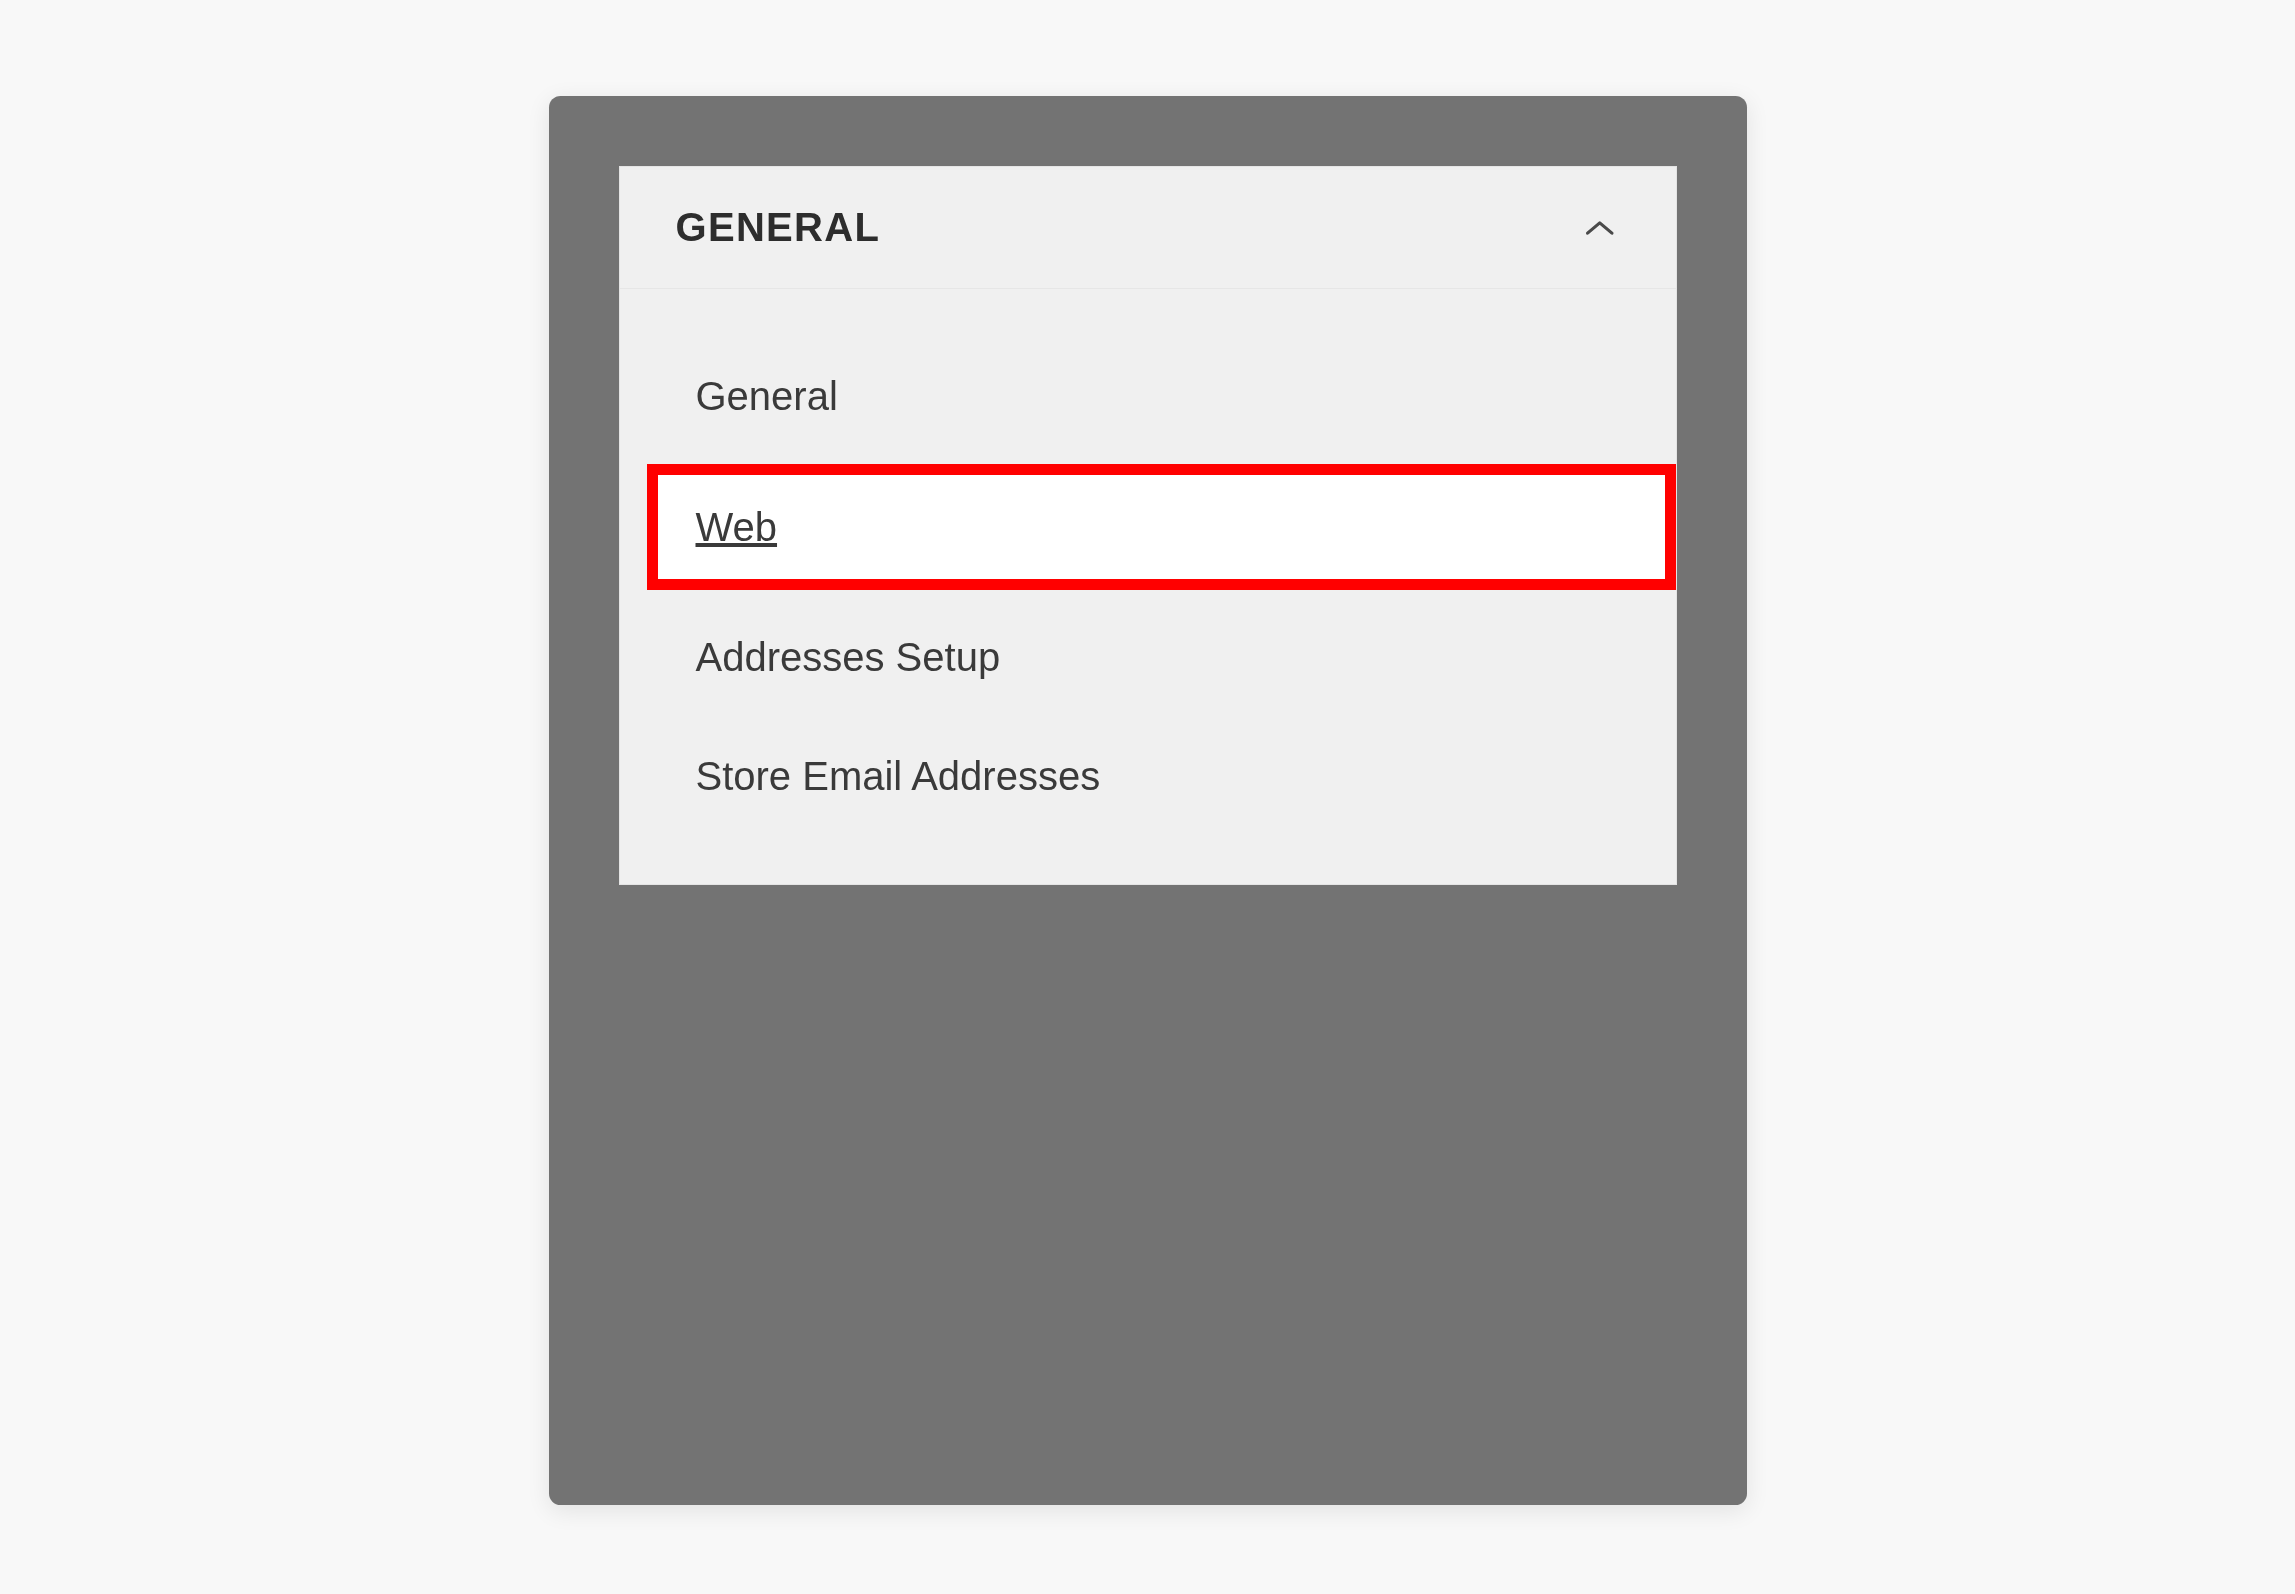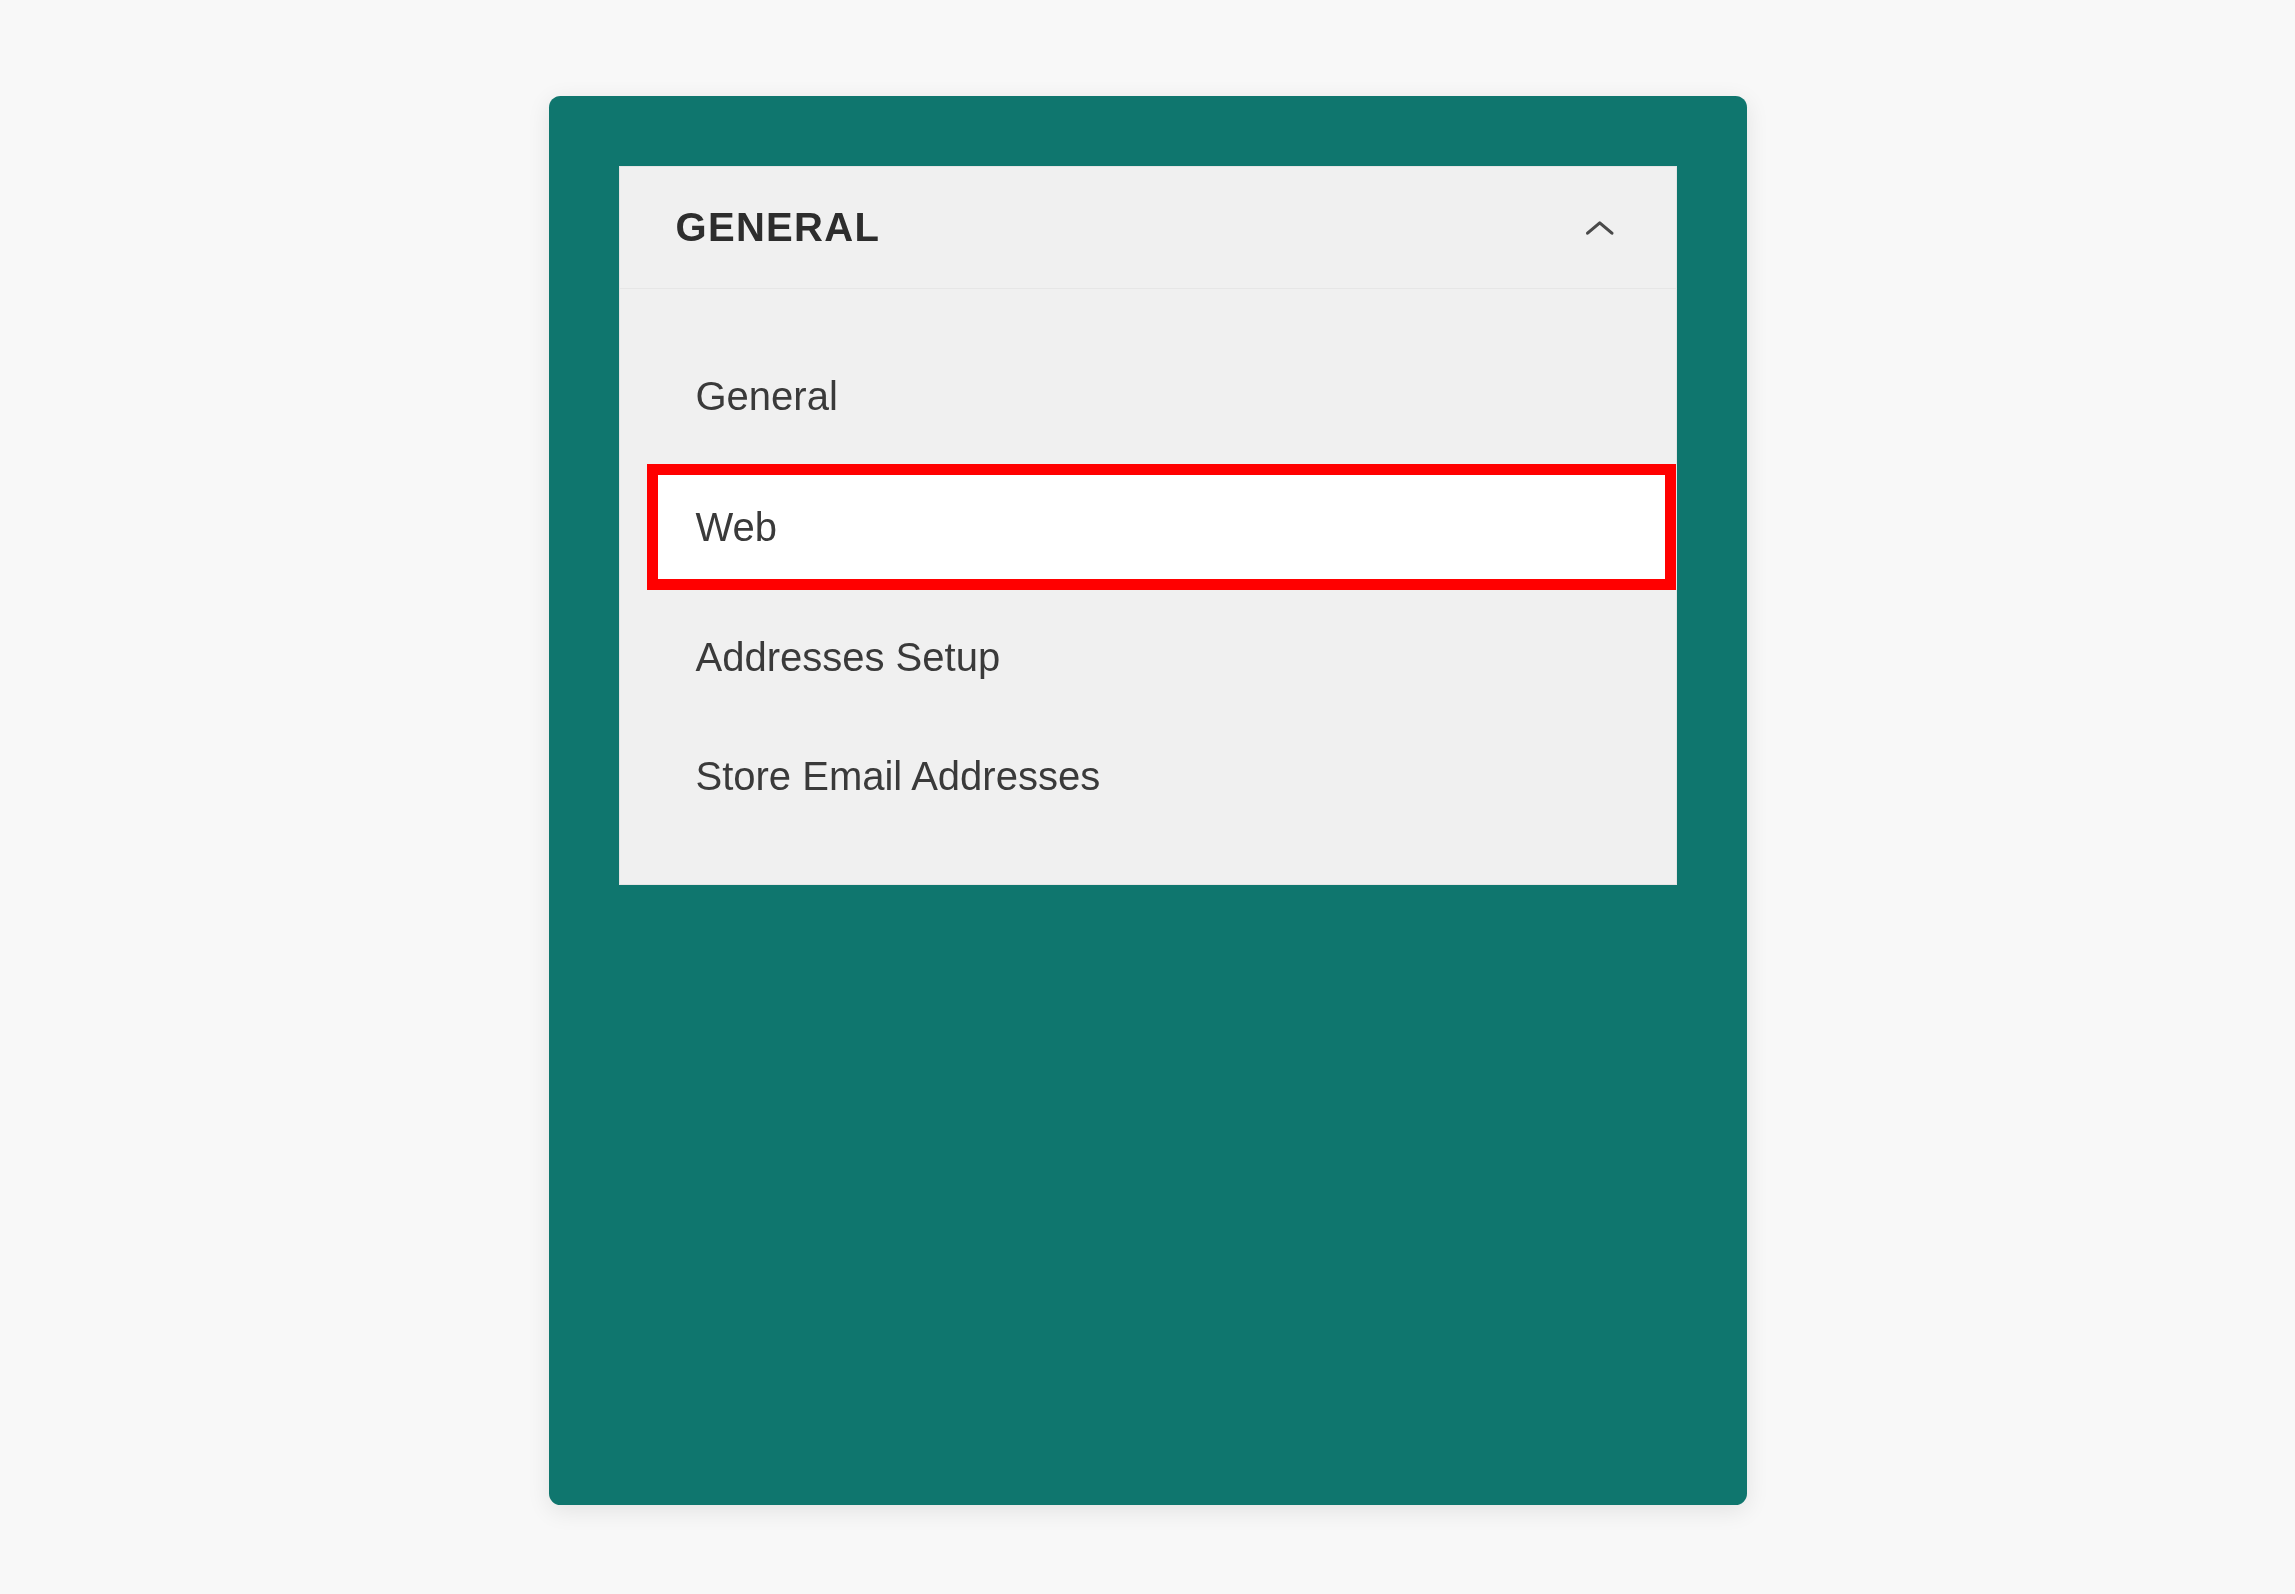--- a/index.html
+++ b/index.html
@@ -11,21 +11,21 @@
       background: #f8f8f8;
       font-family: -apple-system, BlinkMacSystemFont, "Segoe UI", "Helvetica Neue", Arial, sans-serif;
       width: 2295px;
       height: 1595px;
       display: flex;
       align-items: flex-start;
       justify-content: center;
       padding-top: 96px;
     }
     .card {
-      background: #0f766e;
+      background: #737373;
       border-radius: 11.5px;
       box-shadow: 0 5.1px 23px rgba(0,0,0,0.09);
       width: 1198px;
       padding: 70px 70px 0 70px;
       height: 1409px;
       overflow: hidden;
     }
     .panel {
       border: 0.6px solid #e4e4e4;
       background: #f0f0f0;
@@ -63,20 +63,21 @@
       font-size: 40px;
       color: #3a3a3a;
       cursor: pointer;
       background: #f0f0f0;
     }
     .menu-item.active {
       background: #ffffff;
       margin-left: 27px;
       margin-right: 0;
       padding-left: 49px;
+      text-decoration: underline;
     }
     .highlight-wrap {
       position: relative;
       margin: 11.5px 0;
     }
     .highlight-box {
       position: absolute;
       top: -3.2px;
       left: 27px;
       right: 0;

